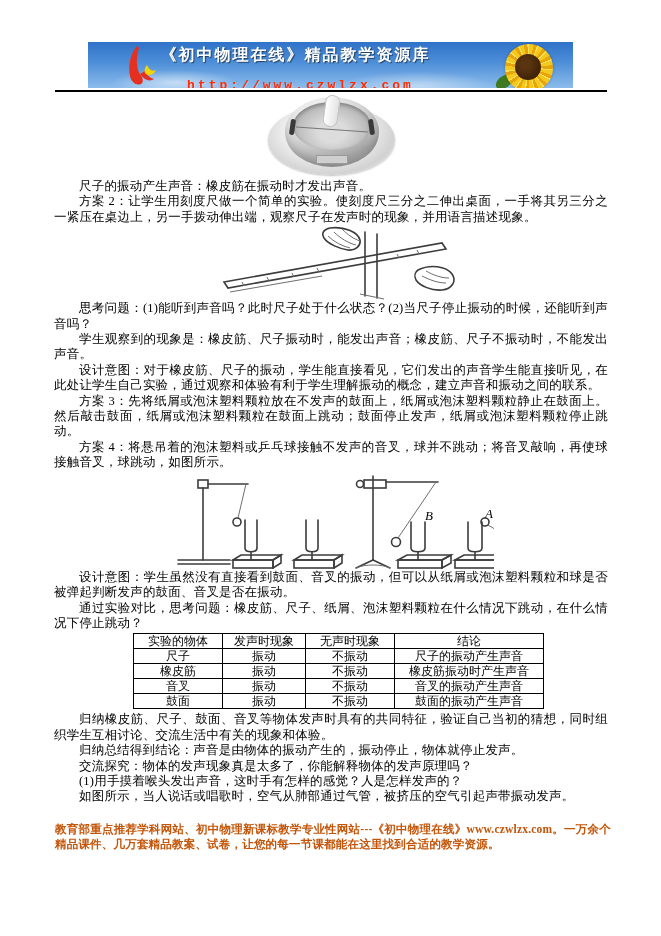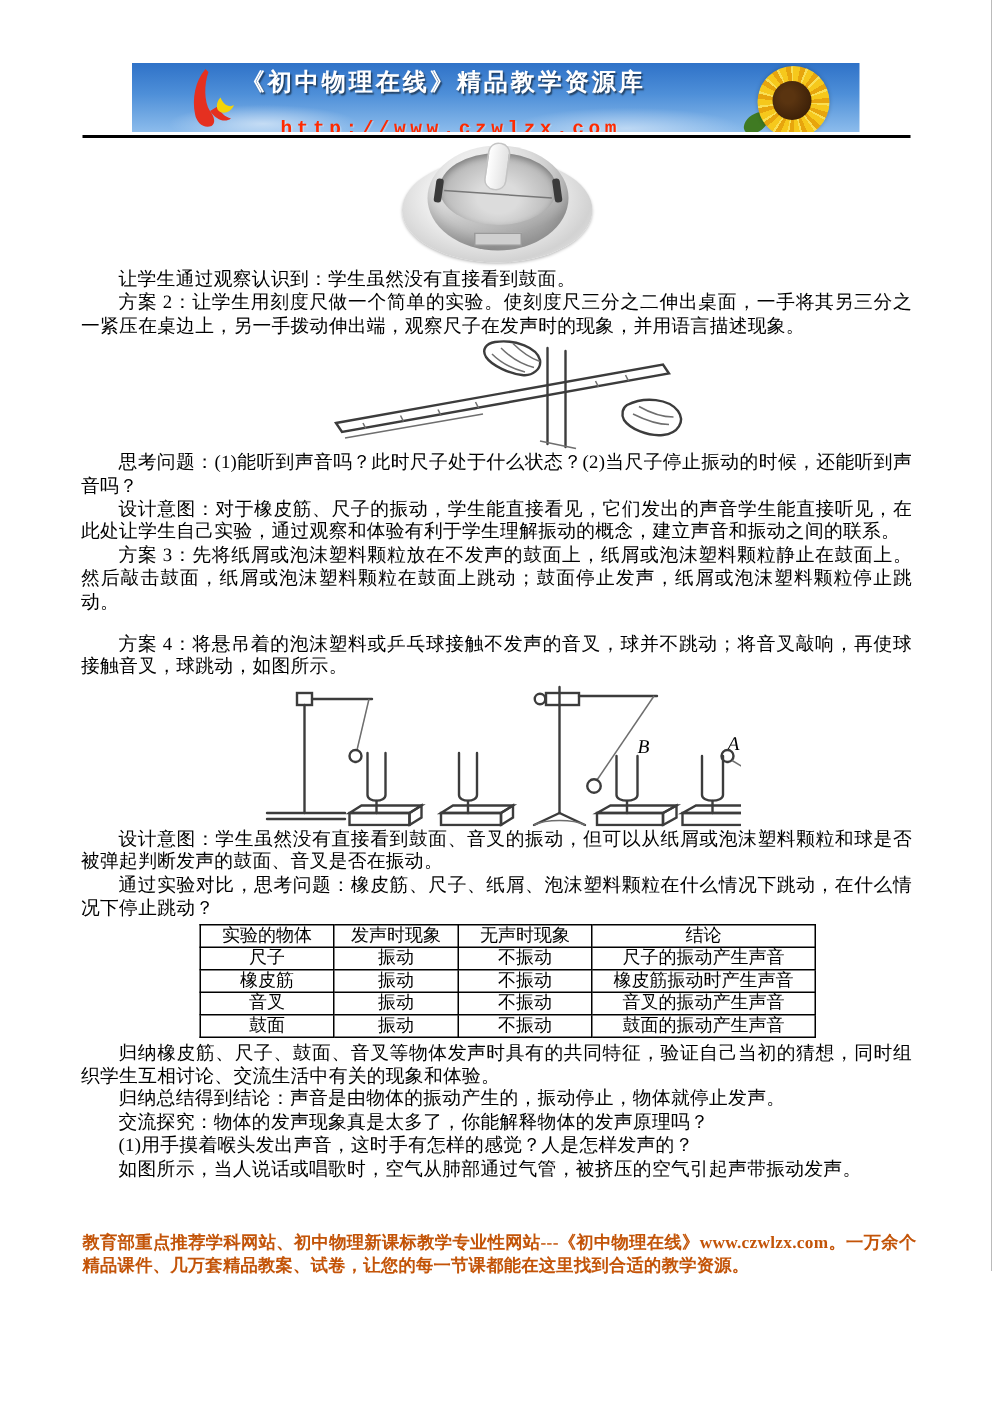--- a/index.html
+++ b/index.html
@@ -47,21 +47,21 @@
     background:#3f7a22; border-radius:60% 40% 60% 40%; transform:rotate(-25deg);
   }
   .head-rule { position:absolute; left:55px; top:90px; width:552px; height:0; border-top:2px solid #000; }
 
   
   .content { position:absolute; left:54px; top:97px; width:554px; }
   p.t {
     margin:0; font-size:12.5px; line-height:15.4px; text-indent:25px;
     text-align:justify; letter-spacing:.2px;
   }
-  p.gap-top { margin-top:13px; }
+  p.gap-top { }
 
   
   .fig-basin { position:relative; width:127px; height:80px; margin:0 auto 2px auto; }
   .plate {
     position:absolute; left:0; top:8px; width:127px; height:70px; border-radius:50%;
     background:radial-gradient(ellipse at 46% 38%, #fbfbfb 0%, #ececec 45%, #d2d2d2 70%, #f4f4f4 100%);
     box-shadow:0 1px 2px rgba(0,0,0,.25);
   }
   .bowl {
     position:absolute; left:17px; top:0; width:94px; height:70px; border-radius:50%;
@@ -135,21 +135,21 @@
       <div class="plate"></div>
       <div class="bowl"></div>
       <div class="bowl-inner"></div>
       <div class="clip left"></div>
       <div class="clip right"></div>
       <div class="wire"></div>
       <div class="finger"></div>
       <div class="bowl-label"></div>
     </div>
 
-    <p class="t">让学生通过观察认识到：学生虽然没有直接看到鼓面。</p>
+    <p class="t">尺子的振动产生声音：橡皮筋在振动时才发出声音。</p>
     <p class="t">方案 2：让学生用刻度尺做一个简单的实验。使刻度尺三分之二伸出桌面，一手将其另三分之一紧压在桌边上，另一手拨动伸出端，观察尺子在发声时的现象，并用语言描述现象。</p>
 
     <svg class="fig-ruler" width="262" height="74" viewBox="0 0 262 74">
 
       <g>
         <line class="ink" x1="153" y1="6" x2="153" y2="70"></line>
         <line class="ink" x1="165" y1="8" x2="165" y2="72"></line>
         <line class="ink-thin" x1="148" y1="68" x2="172" y2="73"></line>
       </g>
 
@@ -173,20 +173,21 @@
       </g>
 
       <g>
         <path class="ink" fill="#ffffff" d="M206,44 C218,38 234,40 240,48 C245,55 240,63 230,64 C220,65 208,60 204,54 C202,50 203,46 206,44 Z"></path>
         <path class="ink-thin" d="M210,50 C218,54 226,57 234,57"></path>
         <path class="ink-thin" d="M214,45 C221,49 229,52 237,52"></path>
       </g>
     </svg>
 
     <p class="t">思考问题：(1)能听到声音吗？此时尺子处于什么状态？(2)当尺子停止振动的时候，还能听到声音吗？</p>
+    <p class="t">学生观察到的现象是：橡皮筋、尺子振动时，能发出声音；橡皮筋、尺子不振动时，不能发出声音。</p>
     <p class="t">设计意图：对于橡皮筋、尺子的振动，学生能直接看见，它们发出的声音学生能直接听见，在此处让学生自己实验，通过观察和体验有利于学生理解振动的概念，建立声音和振动之间的联系。</p>
     <p class="t">方案 3：先将纸屑或泡沫塑料颗粒放在不发声的鼓面上，纸屑或泡沫塑料颗粒静止在鼓面上。然后敲击鼓面，纸屑或泡沫塑料颗粒在鼓面上跳动；鼓面停止发声，纸屑或泡沫塑料颗粒停止跳动。</p>
     <p class="t gap-top">方案 4：将悬吊着的泡沫塑料或乒乓球接触不发声的音叉，球并不跳动；将音叉敲响，再使球接触音叉，球跳动，如图所示。</p>
 
     <svg class="fig-forks" width="346" height="97" viewBox="0 0 346 97">
 
       <g>
         <rect class="ink" x="50" y="8" width="10" height="8"></rect>
         <line class="ink" x1="55" y1="16" x2="55" y2="88"></line>
         <line class="ink" x1="30" y1="88" x2="82" y2="88"></line>

